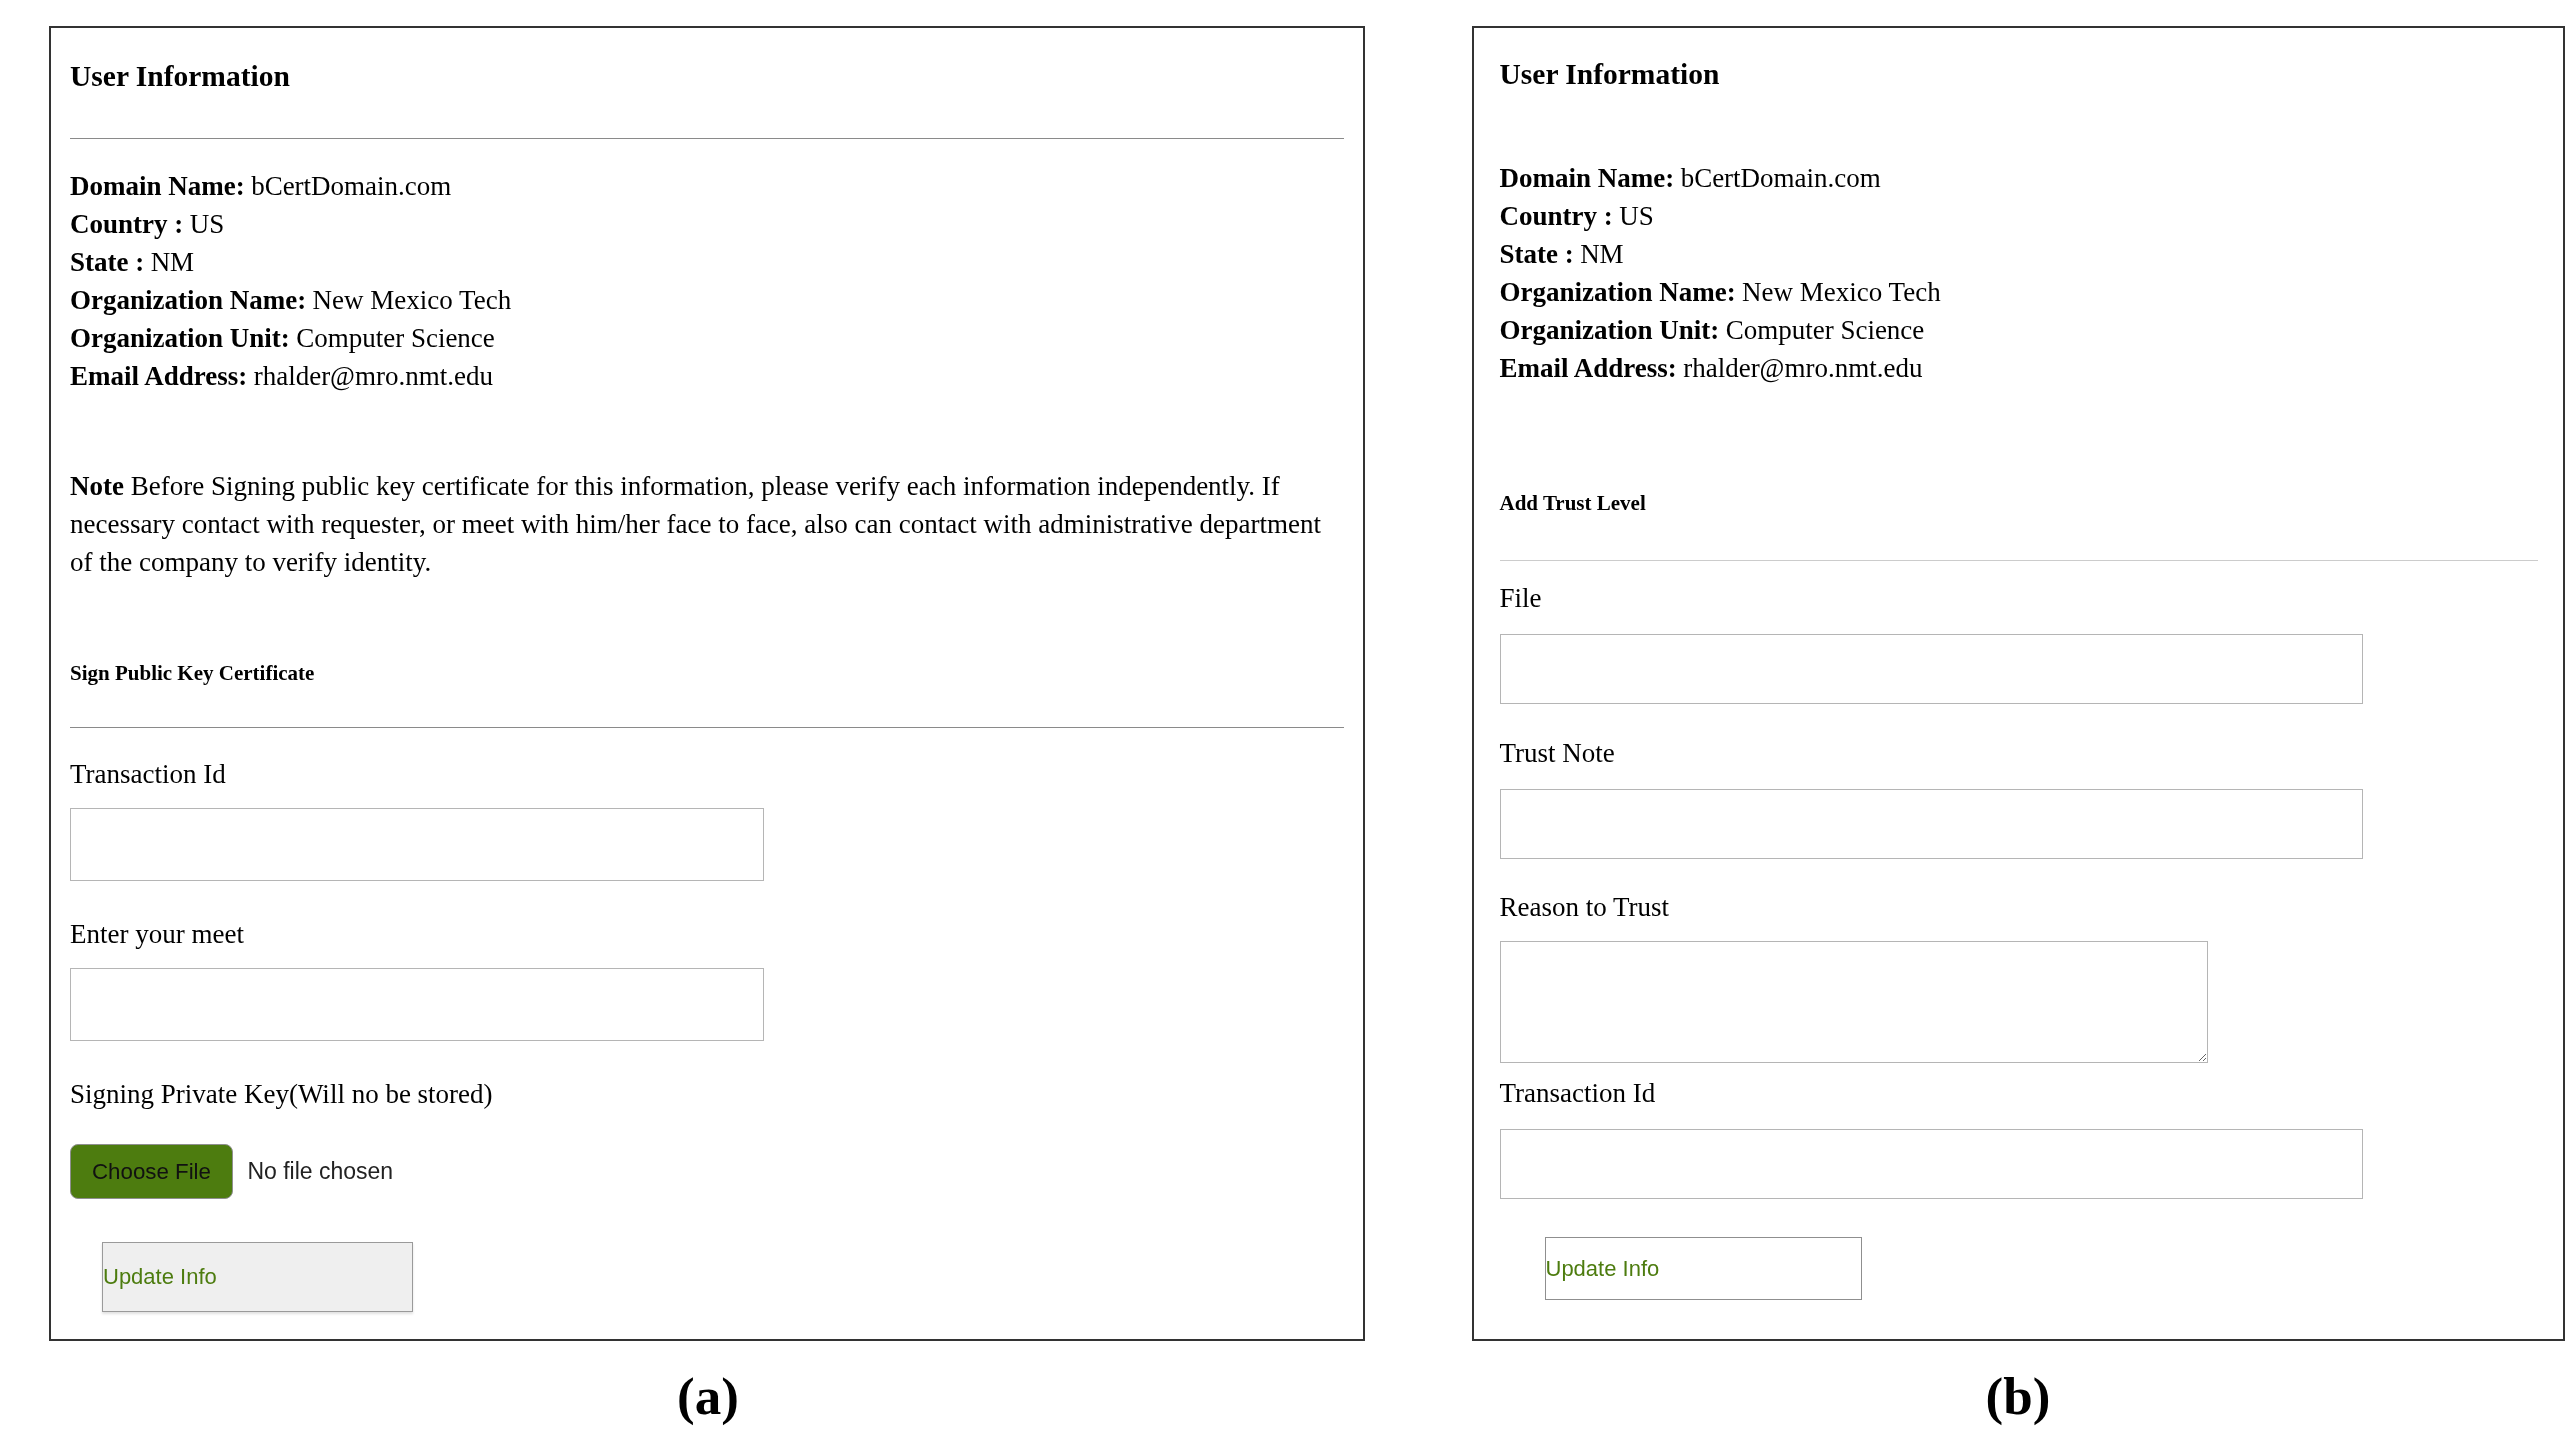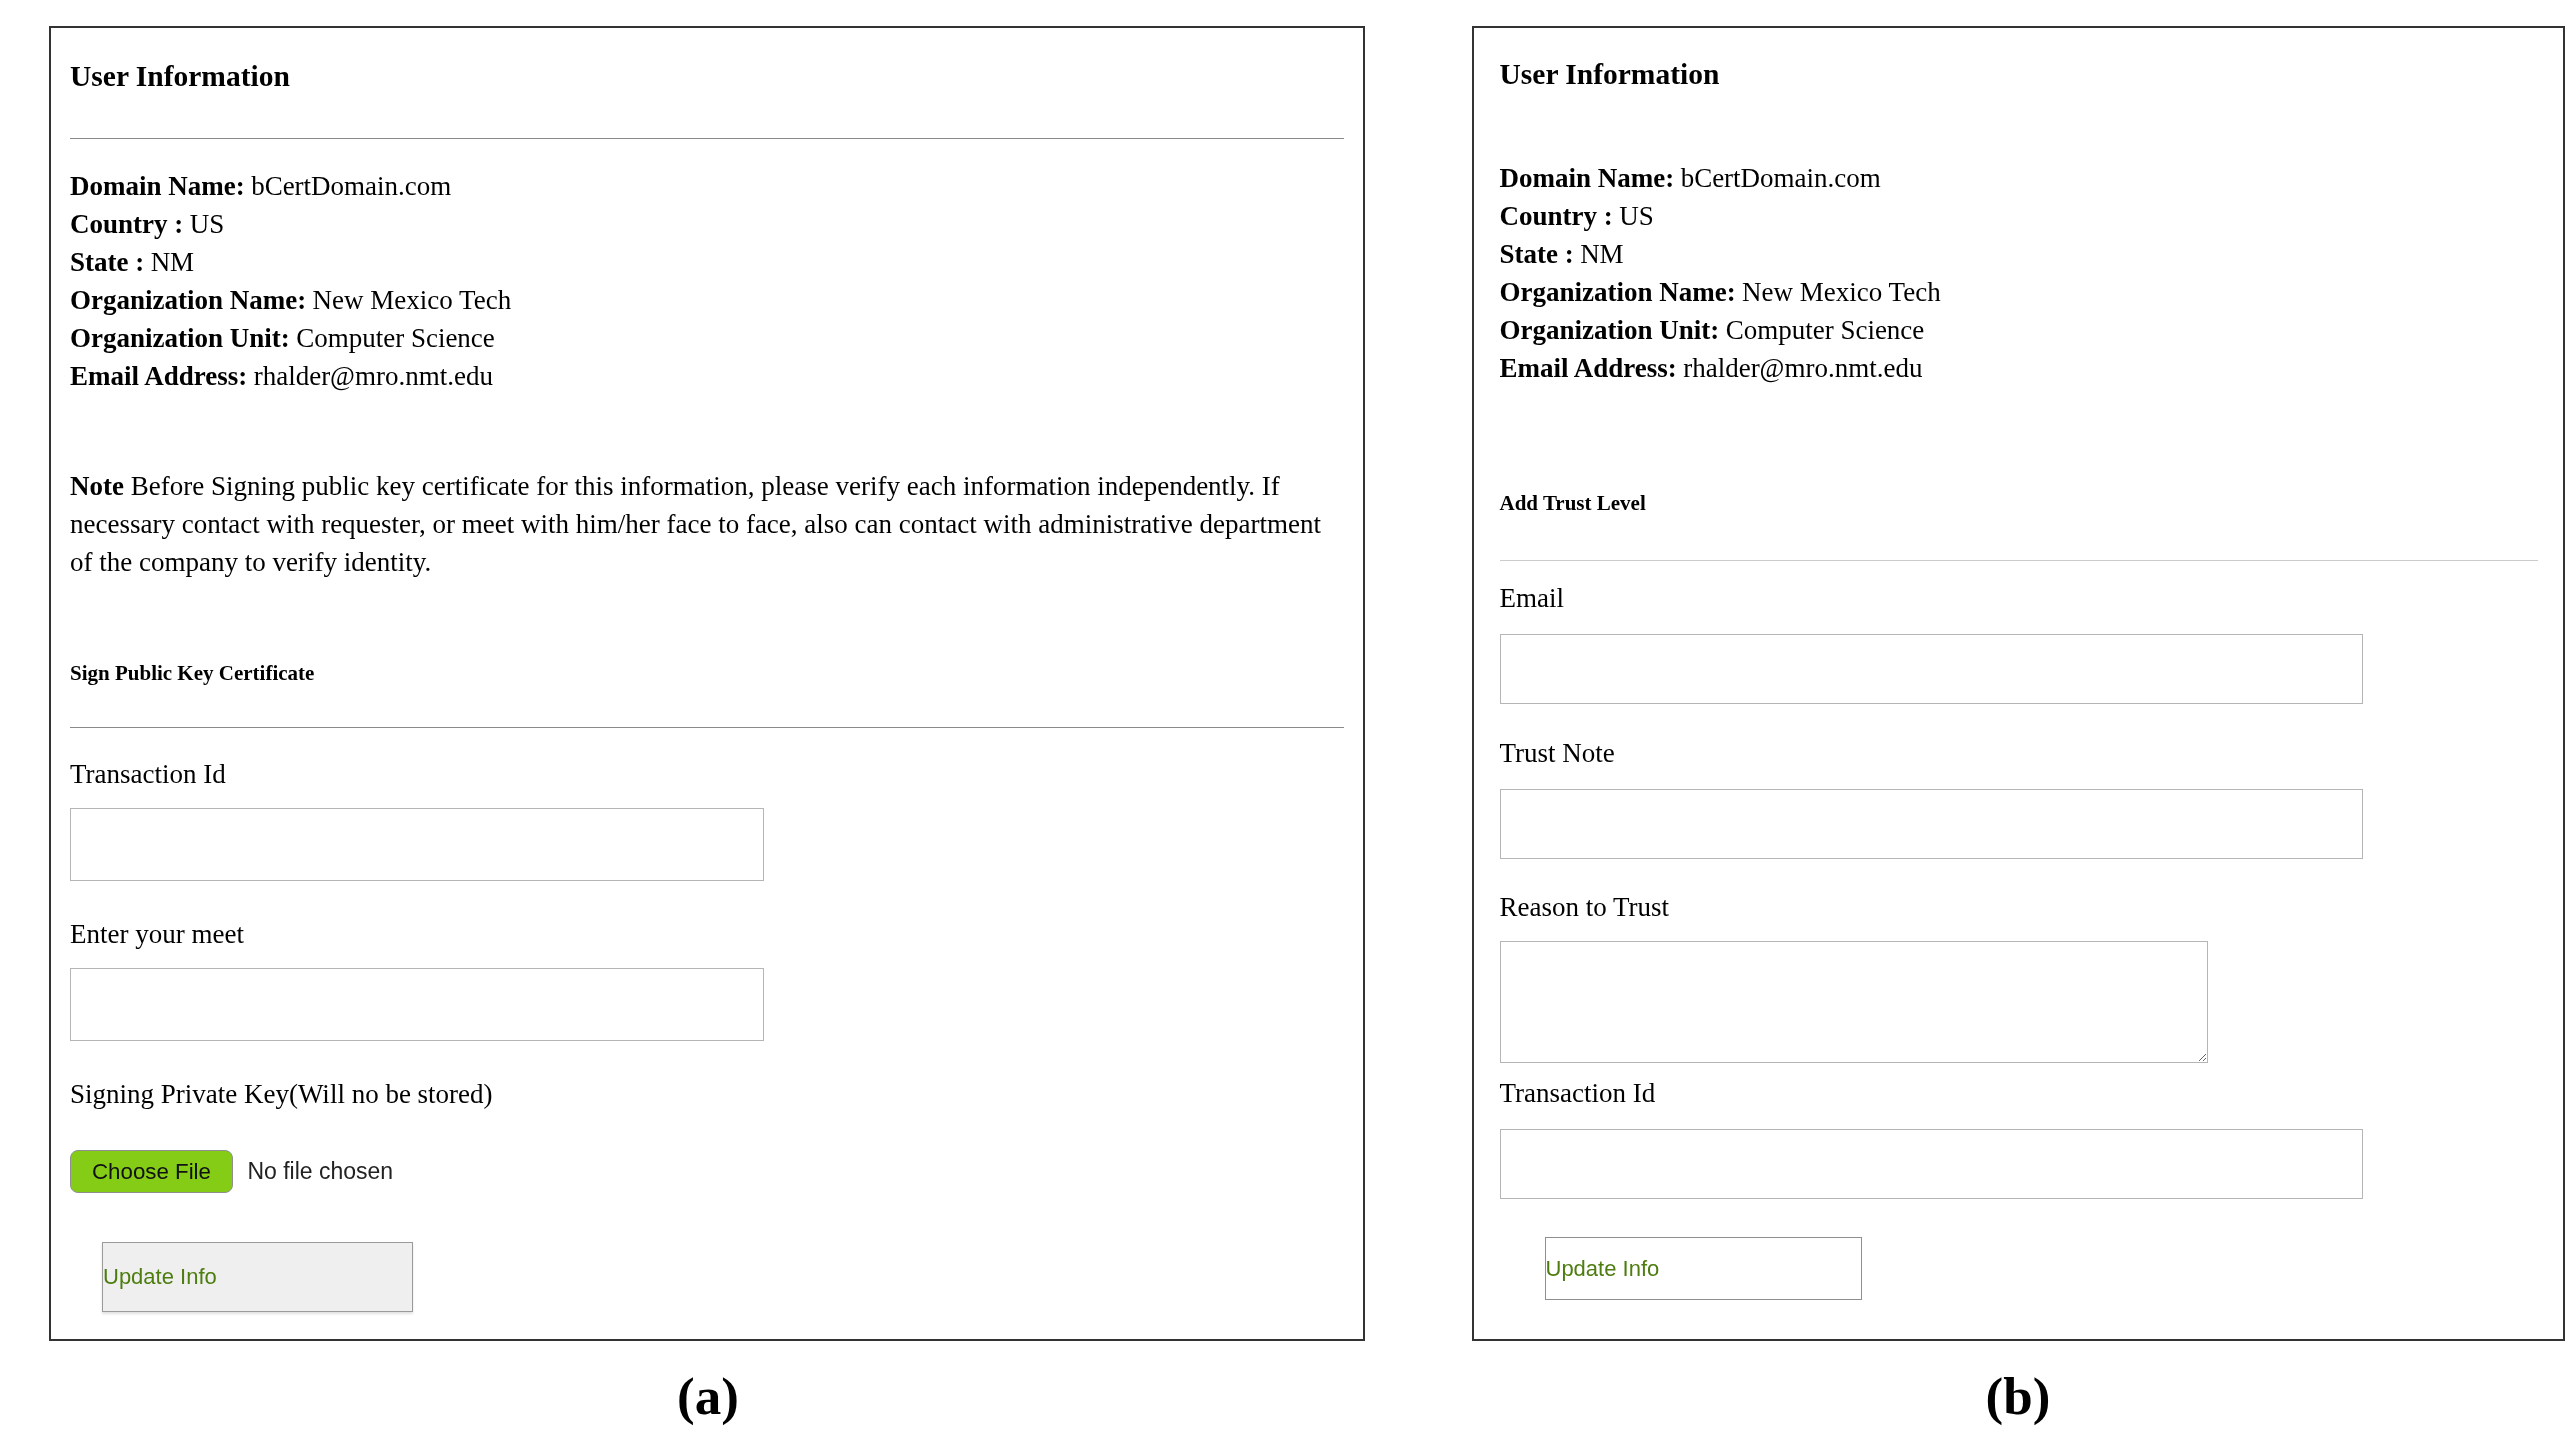--- a/index.html
+++ b/index.html
@@ -57,23 +57,23 @@
   .text-area { width: 708px; height: 122px; margin-top: 15px; resize: both; padding-top: 6.4px; }
 
   
   .a-label-transaction { margin-top: 27px; }
   .a-label-email       { margin-top: 34px; }
   .a-label-key         { margin-top: 34px; }
   .a-file-row          { margin-top: 38px; height: 41px; display: flex; align-items: center; gap: 14.4px;
                          font-family: "Liberation Sans", sans-serif; font-size: 23px; }
   .file-button {
     display: inline-flex; align-items: center; justify-content: center;
-    height: 43px; padding: 0 21px;
+    height: 55px; padding: 0 21px;
     border: 1.6px solid #8f8f8f; border-radius: 8px;
-    background: #84cc16; cursor: pointer;
+    background: #4d7c0f; cursor: pointer;
     font-family: "Liberation Sans", sans-serif; font-size: 22.3px; color: #111;
   }
   .file-status { color: #222; }
 
   .update-btn {
     display: block;
     font-family: "Liberation Sans", sans-serif;
     font-size: 22px; color: #4d7c0f;
     text-align: left; cursor: pointer;
   }
@@ -178,21 +178,21 @@
       <b>Organization Unit:</b><span>Computer Science</span>
     </div>
     <div class="info-line">
       <b>Email Address:</b><span>rhalder@mro.nmt.edu</span>
     </div>
   </div>
 
   <h2 class="section-title">Add Trust Level</h2>
   <hr class="light">
 
-  <div class="field-label b-label-email">Email</div>
+  <div class="field-label b-label-email">File</div>
   <input class="text-input" type="text" value="" style="">
 
   <div class="field-label b-label-trust">Trust Note</div>
   <input class="text-input" type="text" value="" style="">
 
   <div class="field-label b-label-reason">Reason to Trust</div>
   <textarea class="text-area" style=""></textarea>
 
   <div class="field-label b-label-transaction">Transaction Id</div>
   <input class="text-input" type="text" value="" style="">

